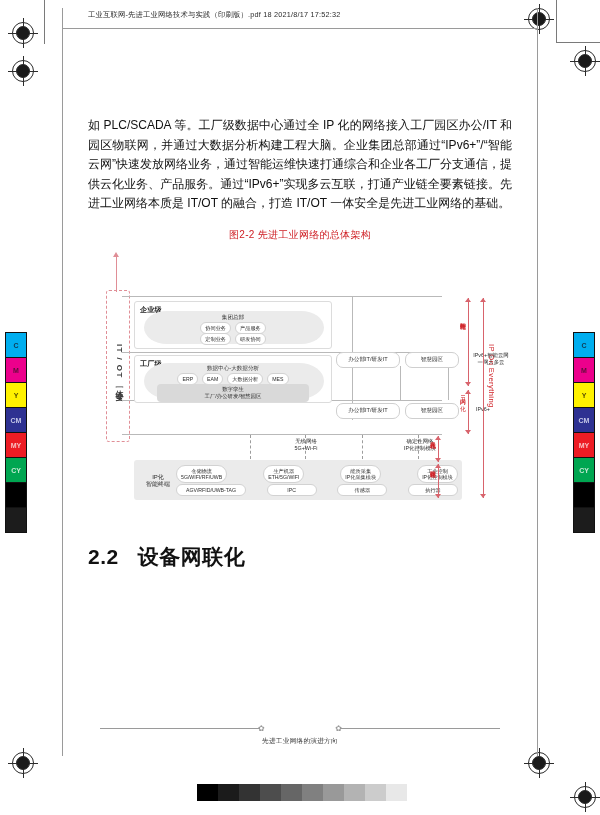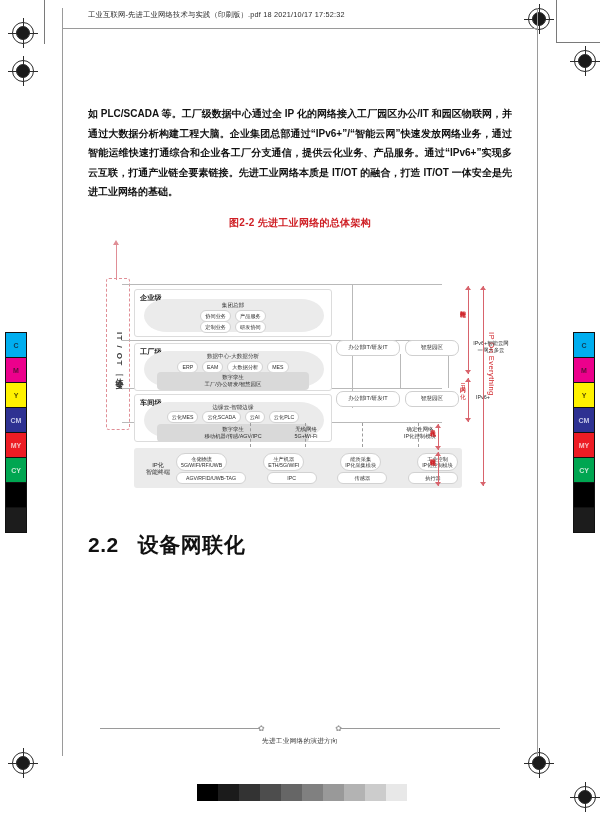--- a/index.html
+++ b/index.html
@@ -26,27 +26,27 @@
   .grayramp{position:absolute;display:flex;}
   .grayramp .gsw{width:21px;height:17px;}
   .sheet-border-l{position:absolute;left:62px;top:8px;width:1px;height:748px;background:#9a9a9a;}
   .sheet-border-r{position:absolute;left:537px;top:8px;width:1px;height:748px;background:#9a9a9a;}
   .hdr-rule{position:absolute;left:62px;top:28px;width:476px;height:1px;background:#9a9a9a;}
 
   .hdrtext{position:absolute;left:88px;top:10px;font-size:7.3px;color:#2c2c2c;letter-spacing:.2px;white-space:nowrap;}
 
   .body{position:absolute;left:88px;top:100px;width:424px;}
   p.para{
-    margin:4px 0 2px 0;font-size:10px;line-height:19.6px;color:#111;
-    text-align:justify;text-justify:inter-ideograph;text-indent:0;font-weight:bold;
+    margin:16px 0 2px 0;font-size:12px;line-height:19.6px;color:#111;
+    text-align:justify;text-justify:inter-ideograph;text-indent:0;
   }
   p.para.indent{text-indent:24px;}
   .figcap{
     margin:14px 0 6px 0;text-align:center;color:#cf2026;
-    font-size:10px;font-weight:bold;letter-spacing:.3px;
+    font-size:10px;font-weight:normal;letter-spacing:.3px;
   }
   .redmark{color:#d71920;}
 
   
   .figure{position:relative;width:400px;height:255px;margin:2px auto 0 auto;}
   .fig-inner{position:absolute;left:0;top:0;right:0;bottom:0;}
 
   .secline{position:absolute;background:#b9b9b9;height:1px;left:22px;right:58px;}
   .vline{position:absolute;background:#b9b9b9;width:1px;}
 
@@ -194,21 +194,21 @@
       <div class="gsw" style="background: rgb(128, 128, 128);"></div>
       <div class="gsw" style="background: rgb(153, 153, 153);"></div>
       <div class="gsw" style="background: rgb(179, 179, 179);"></div>
       <div class="gsw" style="background: rgb(204, 204, 204);"></div>
       <div class="gsw" style="background: rgb(232, 232, 232);"></div>
     </div>
 
   <div class="sheet-border-l"></div>
   <div class="sheet-border-r"></div>
   <div class="hdr-rule"></div>
-  <div class="hdrtext">工业互联网-先进工业网络技术与实践（印刷版）.pdf  18  2021/10/17  17:52:32</div>
+  <div class="hdrtext">工业互联网-先进工业网络技术与实践（印刷版）.pdf  18  2021/8/17  17:52:32</div>
 
   <div class="body">
 
     <p class="para">如 PLC/SCADA 等。工厂级数据中心通过全 IP 化的网络接入工厂园区办公/IT 和园区物联网，并通过大数据分析构建工程大脑。企业集团总部通过“IPv6+”/“智能云网”快速发放网络业务，通过智能运维快速打通综合和企业各工厂分支通信，提供云化业务、产品服务。通过“IPv6+”实现多云互联，打通产业链全要素链接。先进工业网络本质是 IT/OT 的融合，打造 IT/OT 一体安全是先进工业网络的基础。</p>
 
     <div class="figcap">图2-2 先进工业网络的总体架构</div>
 
     <div class="figure">
       <div class="fig-inner">
 
@@ -248,33 +248,20 @@
           <div class="pillrow" style="top:17px;">
             <div class="pill"><span>ERP</span></div>
             <div class="pill"><span>EAM</span></div>
             <div class="pill"><span>大数据分析</span></div>
             <div class="pill"><span>MES</span></div>
           </div>
           <div class="wideband" style="top:28px;white-space:pre-line;">数字孪生
 工厂/办公研发/智慧园区</div>
         </div>
 
-        <div class="layer" style="top:158px;height:46px;">
-          <div class="layer-title">车间级</div>
-          <div class="cloud" style="top:7px;height:36px;"></div>
-          <div class="cloudcap" style="top:9px;">边缘云-智能边缘</div>
-          <div class="pillrow" style="top:16px;">
-            <div class="pill two"><span>云化MES</span></div>
-            <div class="pill two"><span>云化SCADA</span></div>
-            <div class="pill two"><span>云AI</span></div>
-            <div class="pill two"><span>云化PLC</span></div>
-          </div>
-          <div class="wideband" style="top:29px;white-space:pre-line;">数字孪生
-移动机器/传感/AGV/IPC</div>
-        </div>
 
         <div class="vline" style="left:252px;top:48px;height:56px;"></div>
         <div class="vline" style="left:252px;top:118px;height:34px;"></div>
         <div class="vline" style="left:300px;top:118px;height:34px;"></div>
         <div class="vline" style="left:252px;top:152px;height:20px;"></div>
         <div class="vline" style="left:348px;top:104px;height:48px;"></div>
 
         <div class="rbox" style="left:236px;top:104px;width:62px;height:14px;">
           <span>办公部IT/研发IT</span>
         </div>

